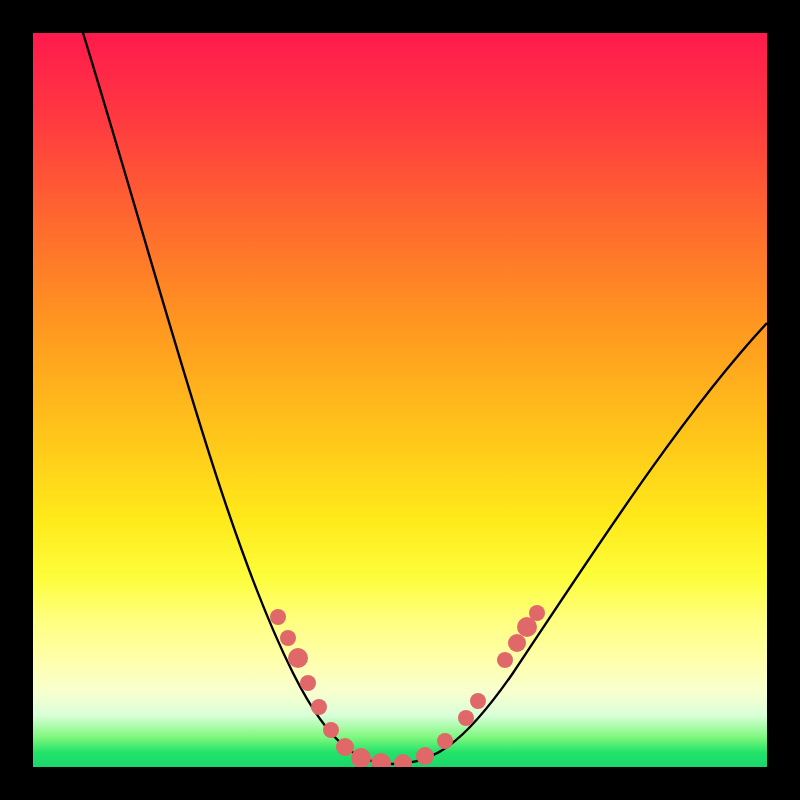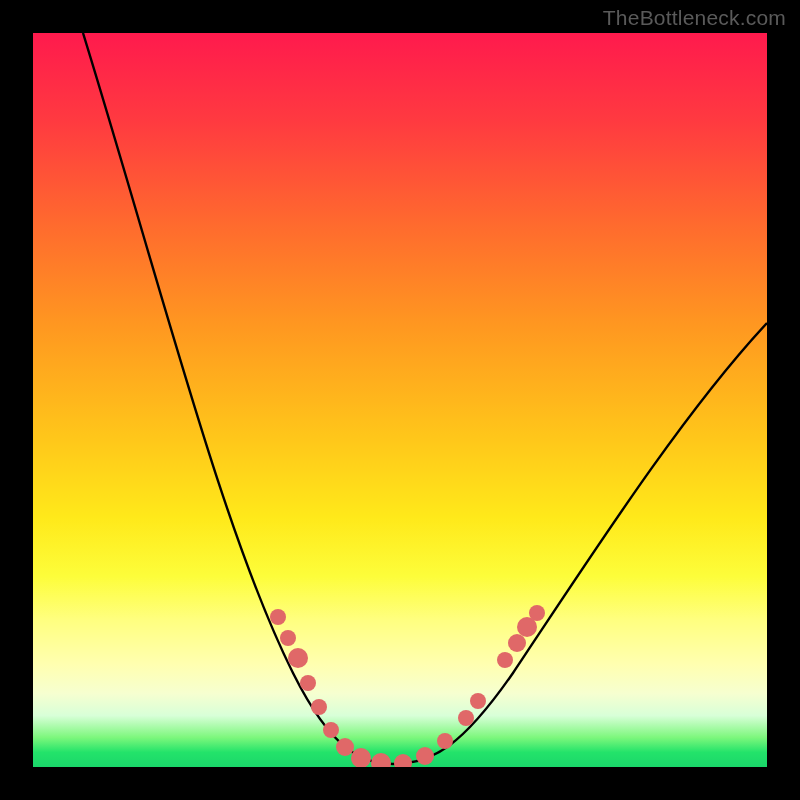--- a/index.html
+++ b/index.html
@@ -86,14 +86,13 @@
           <circle cx="433" cy="685" r="8" fill="#e06868" stroke="#c85b5b" stroke-width="0"></circle>
           <circle cx="445" cy="668" r="8" fill="#e06868" stroke="#c85b5b" stroke-width="0"></circle>
           <circle cx="472" cy="627" r="8" fill="#e06868" stroke="#c85b5b" stroke-width="0"></circle>
           <circle cx="484" cy="610" r="9" fill="#e06868" stroke="#c85b5b" stroke-width="0"></circle>
           <circle cx="494" cy="594" r="10" fill="#e06868" stroke="#c85b5b" stroke-width="0"></circle>
           <circle cx="504" cy="580" r="8" fill="#e06868" stroke="#c85b5b" stroke-width="0"></circle>
         </g>
     </svg>
   </div>
 
-  <div class="watermark">TheBottleneck.com</div>
 </div>
 
 </body></html>

